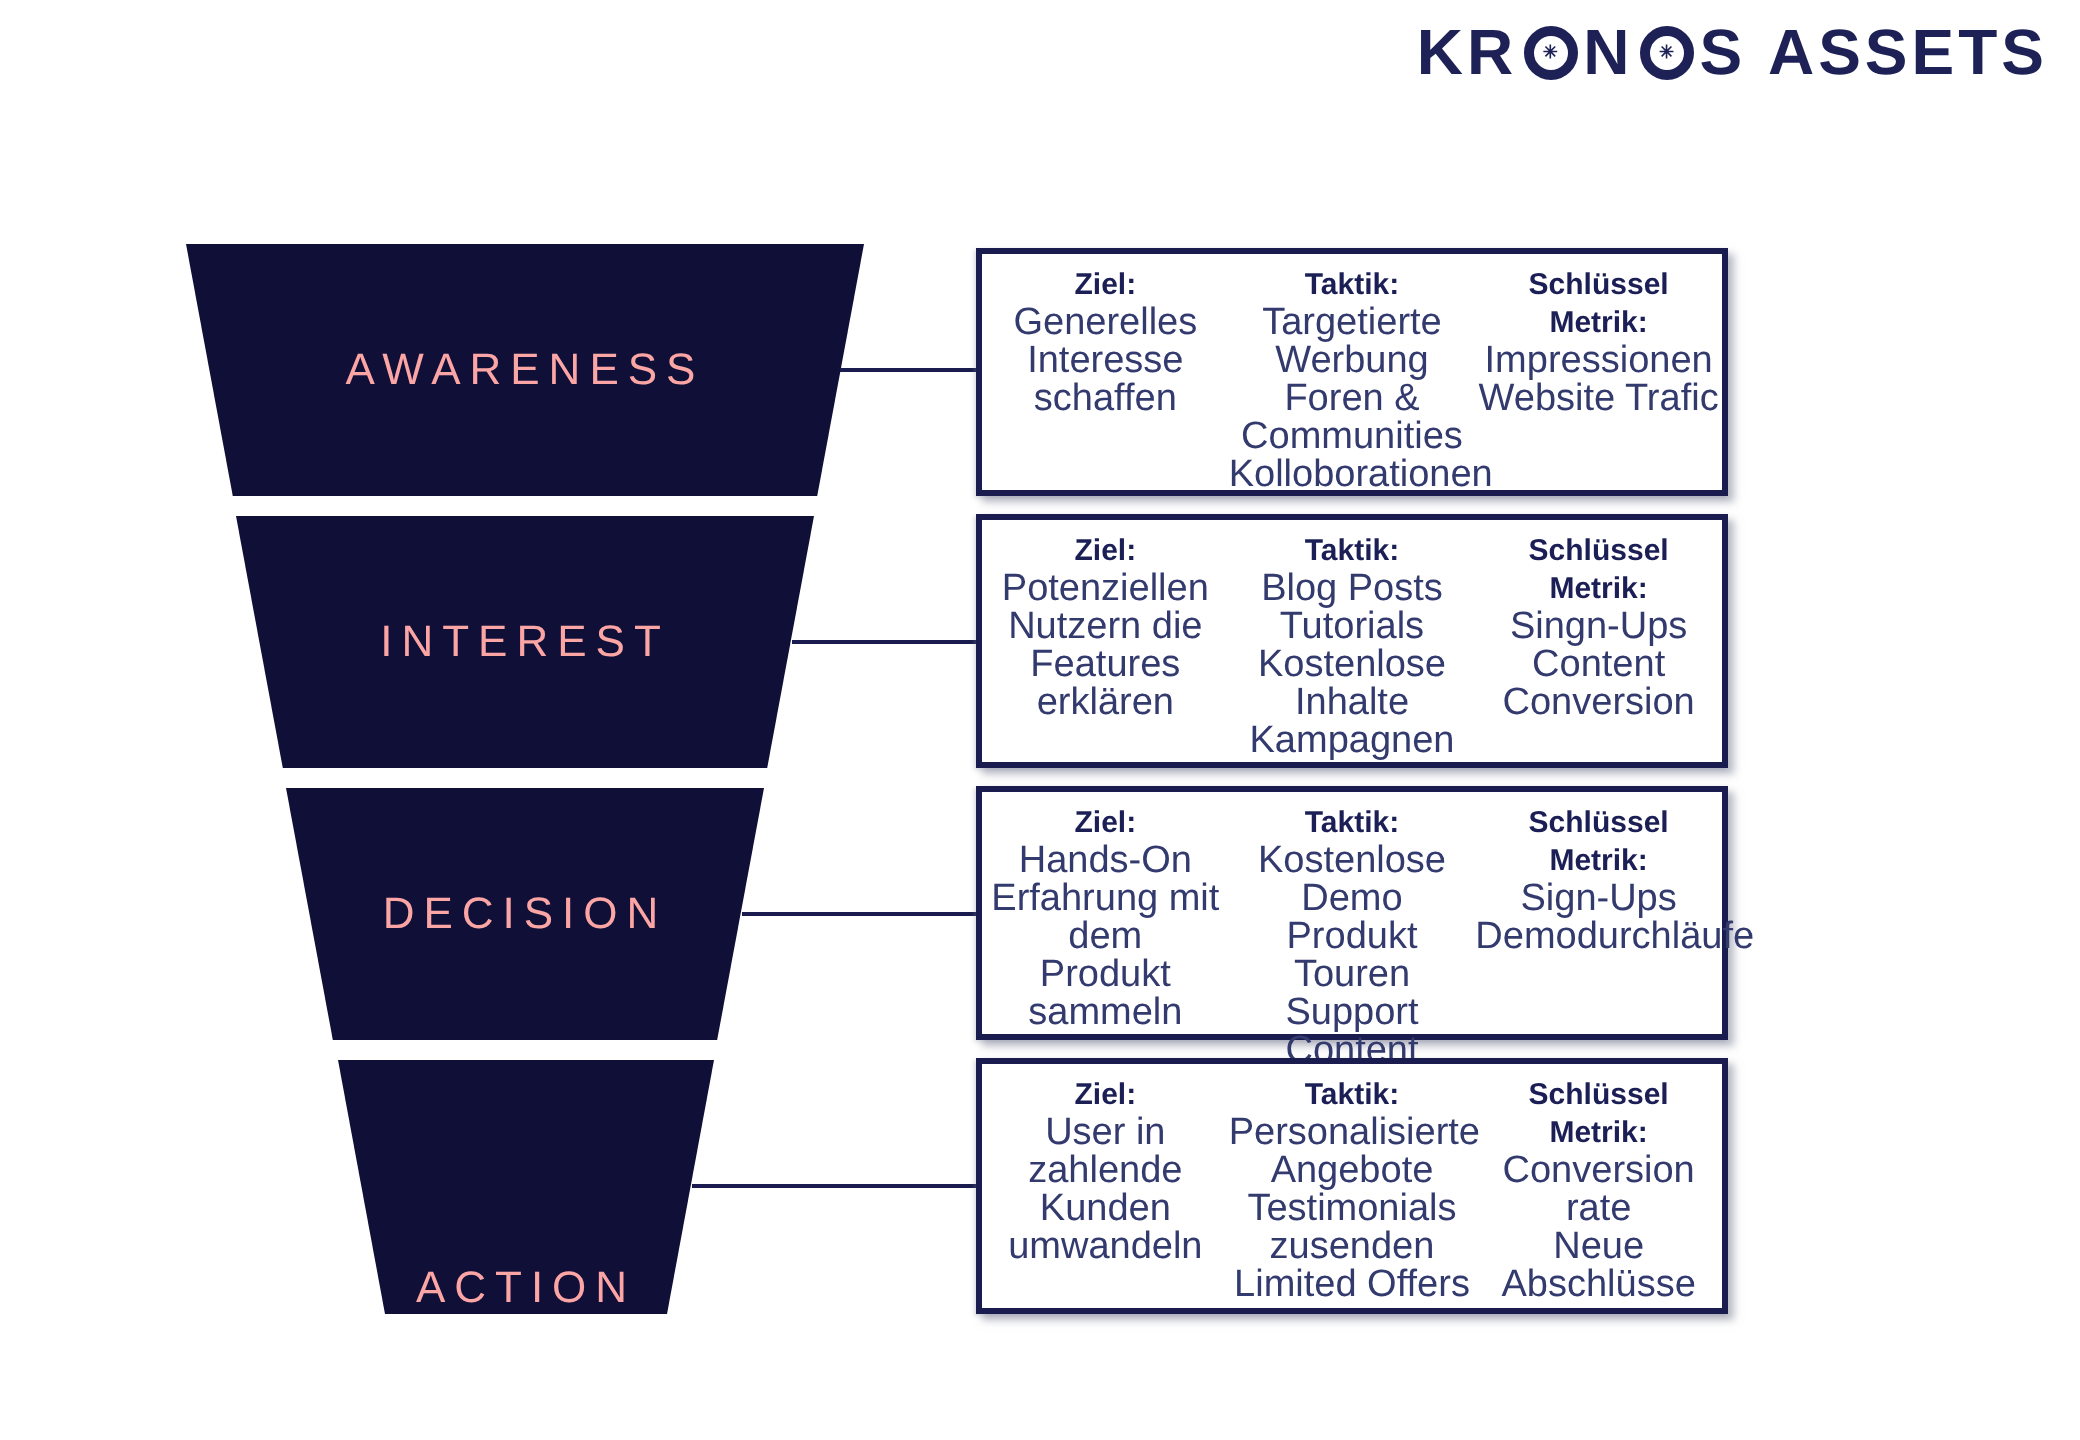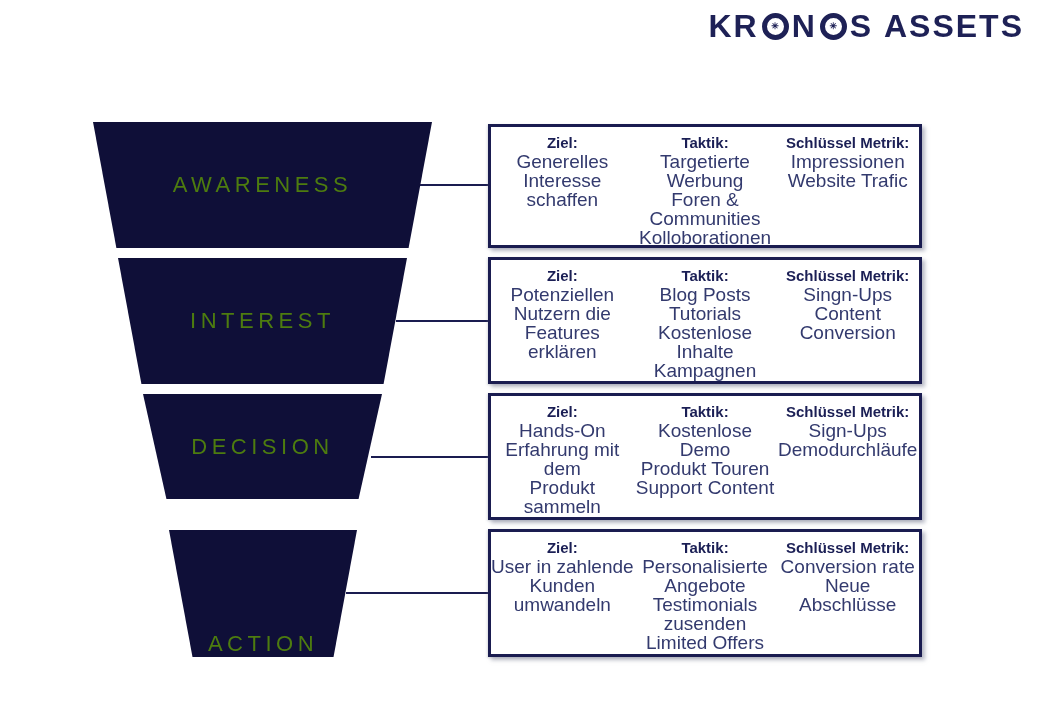--- a/index.html
+++ b/index.html
@@ -29,40 +29,40 @@
   .tagline {
     margin-top: 5px; font-size: 9.5px; font-weight: bold;
     letter-spacing: 2.55px; color: #4d5480; white-space: nowrap;
   }
 
   
   .seg {
     position: absolute; background: var(--funnel-fill, #0f0f38);
     display: flex; align-items: center; justify-content: center;
   }
-  .seg-label { color: #4d7c0f; font-size: 22px; letter-spacing: 4.5px; font-weight: 400; }
+  .seg-label { color: #fca5a5; font-size: 22px; letter-spacing: 4.5px; font-weight: 400; }
   .seg1 { left: 93px;  top: 122px; width: 339px; height: 126px;
           clip-path: polygon(0% 0%, 100% 0%, 93.1% 100%, 6.9% 100%); }
   .seg2 { left: 118px; top: 258px; width: 289px; height: 126px;
           clip-path: polygon(0% 0%, 100% 0%, 91.9% 100%, 8.1% 100%); align-items: center; }
-  .seg3 { left: 143px; top: 394px; width: 239px; height: 105px;
+  .seg3 { left: 143px; top: 394px; width: 239px; height: 126px;
           clip-path: polygon(0% 0%, 100% 0%, 90.2% 100%, 9.8% 100%); }
   .seg4 { left: 169px; top: 530px; width: 188px; height: 127px;
           clip-path: polygon(0% 0%, 100% 0%, 87.5% 100%, 12.5% 100%); align-items: flex-end; }
 
   
   .connector { position: absolute; height: 2px; background: var(--box-border, #1a1c50); }
   .c1 { top: 184px; left: 420px; width: 68px;  }
   .c2 { top: 320px; left: 396px; width: 92px;  }
   .c3 { top: 456px; left: 371px; width: 117px; }
   .c4 { top: 592px; left: 346px; width: 142px; }
 
   
   .box {
-    position: absolute; left: 488px; width: 434px;
+    position: absolute; left: 488px; width: 376px;
     background: #ffffff;
     border: 3px solid var(--box-border, #1a1c50);
     box-sizing: border-box;
     box-shadow: 3px 3px 4px rgba(125,130,150,0.55), -1px 1px 2px rgba(125,130,150,0.25);
     display: flex; align-items: flex-start;
     padding-top: 6px;
   }
   .b1 { top: 124px; height: 124px; }
   .b2 { top: 257px; height: 127px; }
   .b3 { top: 393px; height: 127px; }

